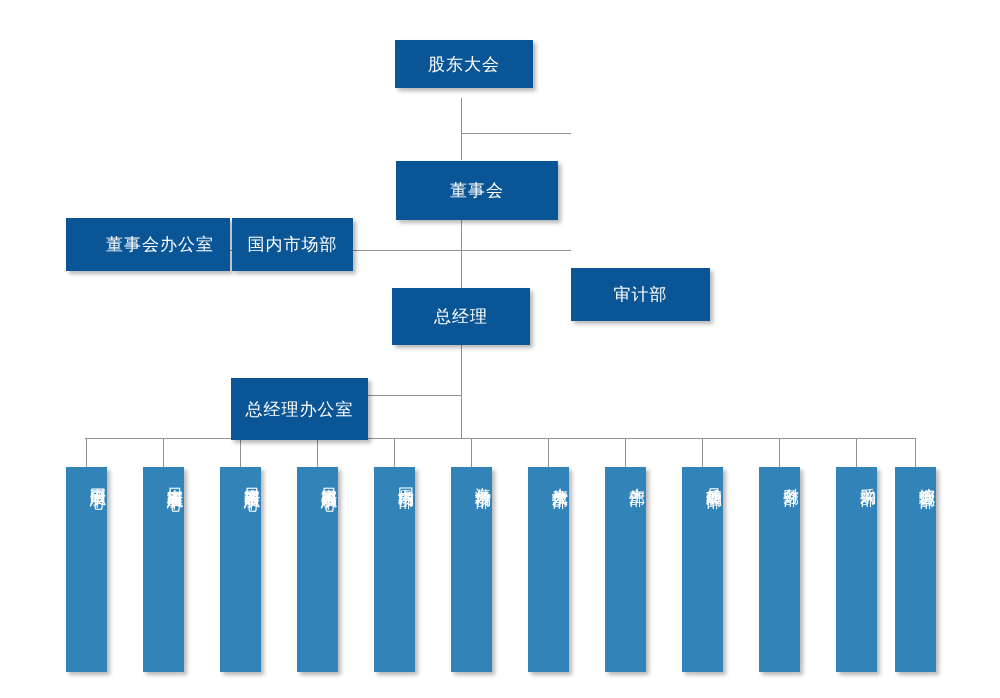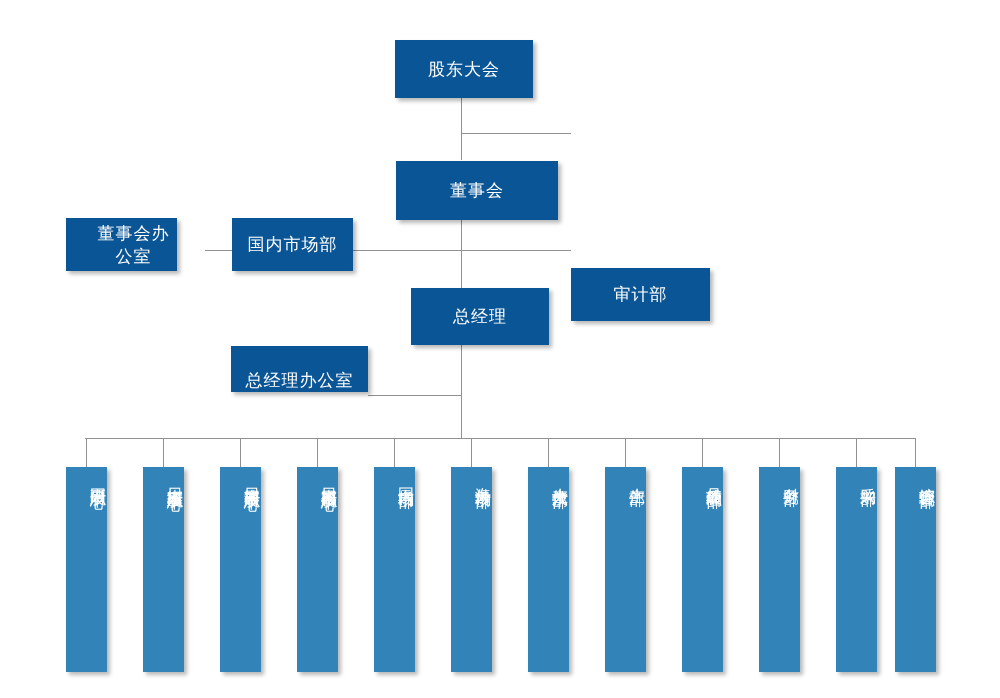--- a/index.html
+++ b/index.html
@@ -88,46 +88,46 @@
   <div class="line v" style="left:317px; top:438px; height:29px;"></div>
   <div class="line v" style="left:394px; top:438px; height:29px;"></div>
   <div class="line v" style="left:471px; top:438px; height:29px;"></div>
   <div class="line v" style="left:548px; top:438px; height:29px;"></div>
   <div class="line v" style="left:625px; top:438px; height:29px;"></div>
   <div class="line v" style="left:702px; top:438px; height:29px;"></div>
   <div class="line v" style="left:779px; top:438px; height:29px;"></div>
   <div class="line v" style="left:856px; top:438px; height:29px;"></div>
   <div class="line v" style="left:915px; top:438px; height:29px;"></div>
 
-  <div class="node exec" style="left:395px; top:40px; width:138px; height:58px;">
+  <div class="node exec" style="left:395px; top:40px; width:138px; height:48px;">
     <span class="label">股东大会</span>
   </div>
 
 
   <div class="node exec" style="left:396px; top:161px; width:162px; height:59px;">
     <span class="label">董事会</span>
   </div>
 
-  <div class="node exec" style="left:66px; top:218px; width:111px; height:53px;padding-left:24px;">
+  <div class="node exec" style="left:66px; top:218px; width:164px; height:53px;padding-left:24px;">
     <span class="label">董事会办公室</span>
   </div>
 
   <div class="node exec" style="left:232px; top:218px; width:121px; height:53px;">
     <span class="label">国内市场部</span>
   </div>
 
   <div class="node exec" style="left:571px; top:222px; width:139px; height:53px;margin-top:46px;">
     <span class="label">审计部</span>
   </div>
 
-  <div class="node exec" style="left:392px; top:288px; width:138px; height:57px;margin-left:19px;">
+  <div class="node exec" style="left:392px; top:288px; width:138px; height:57px;">
     <span class="label">总经理</span>
   </div>
 
-  <div class="node exec" style="left:231px; top:346px; width:137px; height:46px;align-items:flex-end;">
+  <div class="node exec" style="left:231px; top:378px; width:137px; height:62px;">
     <span class="label">总经理办公室</span>
   </div>
 
   <div class="node dept" style="left:66px; top:467px; width:41px; height:205px;">
     <span class="label">中国研发中心</span>
   </div>
 
   <div class="node dept" style="left:143px; top:467px; width:41px; height:205px;">
     <span class="label">日本宝塚研发中心</span>
   </div>

